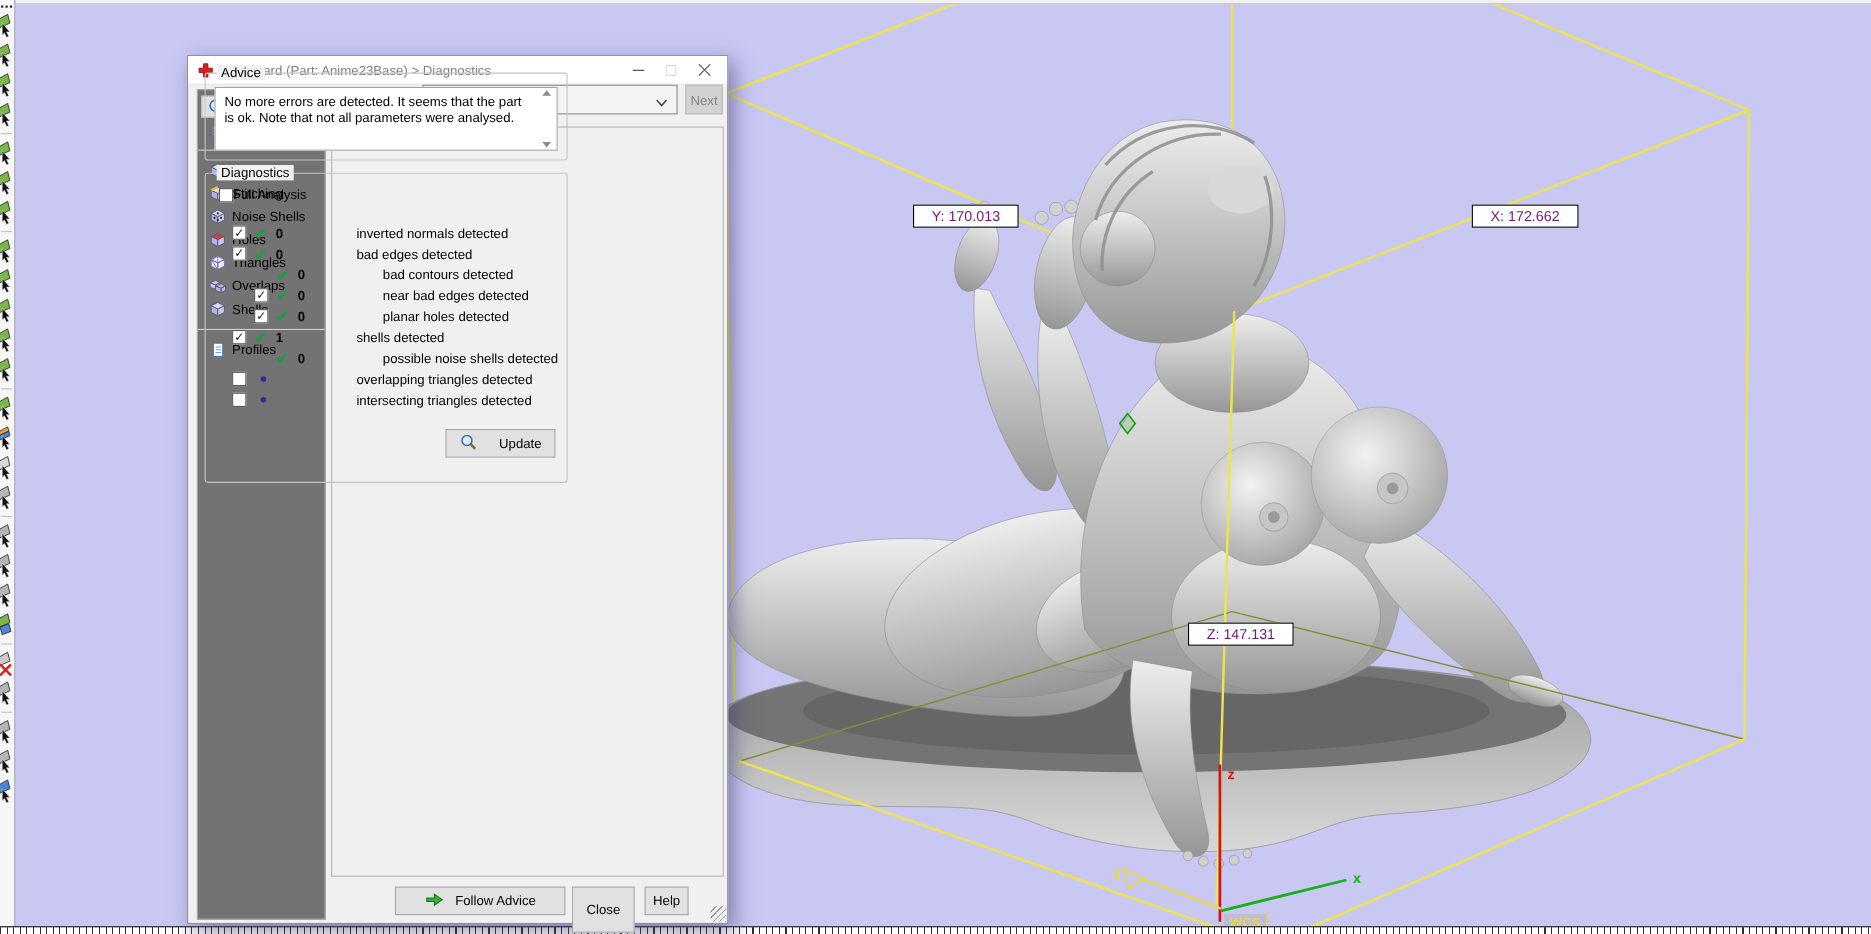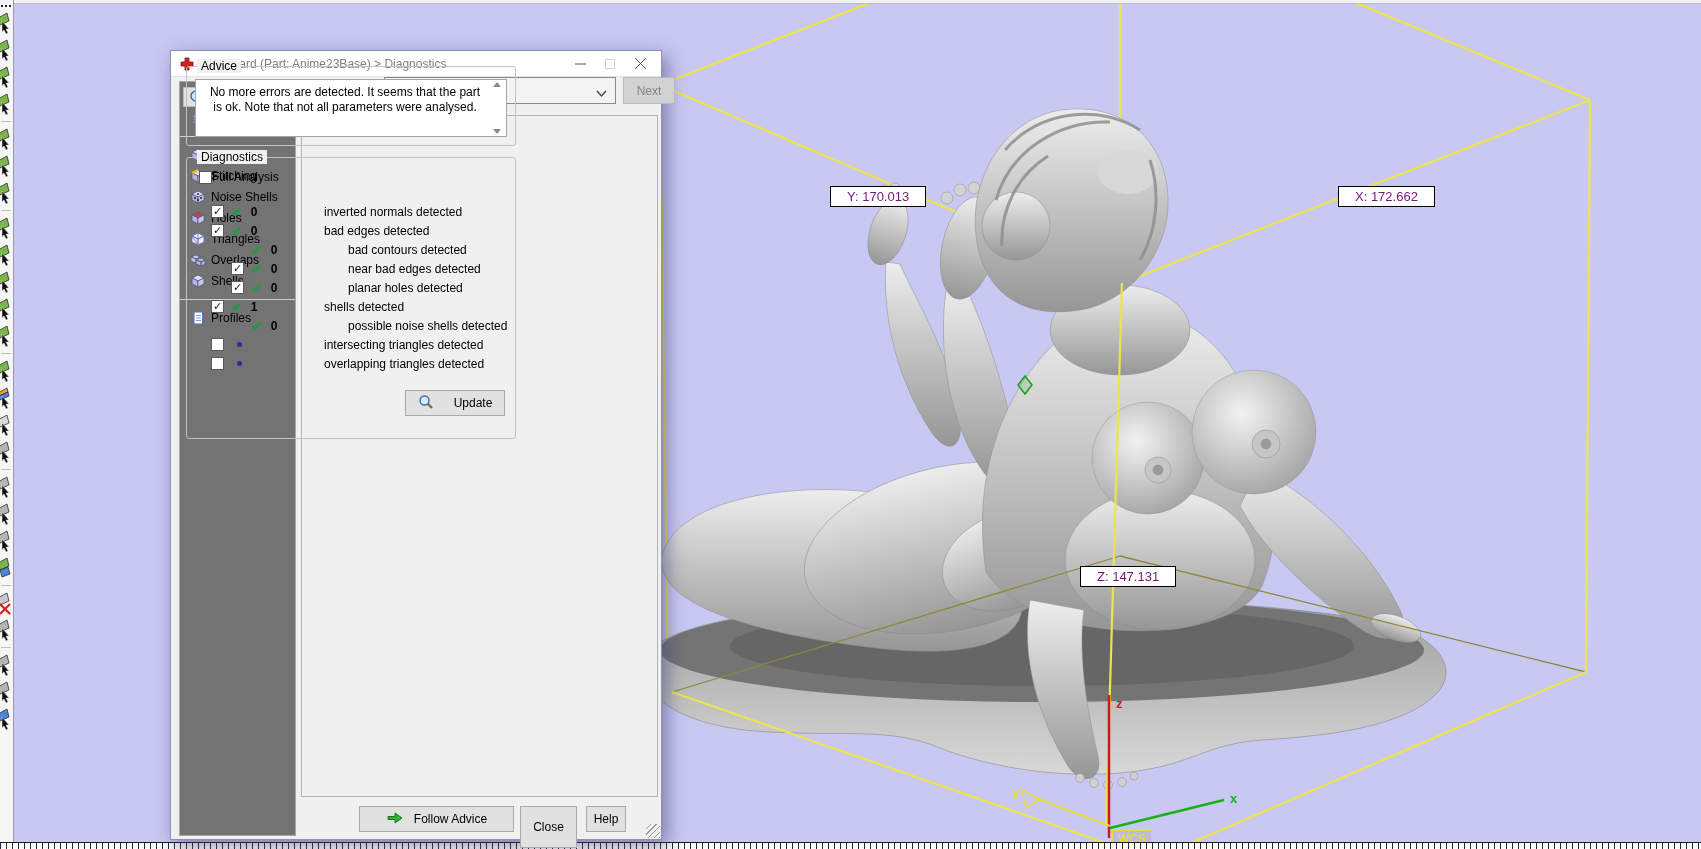--- a/index.html
+++ b/index.html
@@ -35,26 +35,26 @@
   .sidebar{position:absolute;left:8px;top:30px;width:117px;height:755px;background:#737373;border:1px solid #a8a8a8;padding-top:5px;}
   .side-item{height:20px;display:flex;align-items:center;gap:5px;padding-left:5px;margin:0 3px 1px 3px;font-size:12px;color:#000;cursor:pointer;border:1px solid transparent;}
   .side-item.selected{background:#e2e2e2;border:1px solid #bdbdbd;}
   .side-item .icon{width:17px;display:flex;justify-content:center;}
   .side-sep{margin:8px 0 8px 0;border-top:1px solid #d0d0d0;}
 
   .cp-label{position:absolute;left:140px;top:31px;font-size:12px;color:#000;}
   .combo{position:absolute;left:213px;top:26px;width:232px;height:27px;background:#f3f3f3;border:1px solid #8a8a8a;font-size:12px;display:flex;align-items:center;padding-left:8px;cursor:pointer;}
   .combo .chev{position:absolute;right:8px;top:9px;}
   .btn{background:#e1e1e1;border:1px solid #a8a8a8;font-size:12px;color:#000;display:flex;align-items:center;justify-content:center;cursor:pointer;}
-  .btn-next{position:absolute;left:452px;top:26px;width:52px;height:27px;background:#d2d2d2;color:#858585;border:1px solid #b9b9b9;cursor:default;}
+  .btn-next{position:absolute;left:452px;top:26px;width:34px;height:27px;background:#d2d2d2;color:#858585;border:1px solid #b9b9b9;cursor:default;}
 
   .content-panel{position:absolute;left:130px;top:64px;width:357px;height:682px;border:1px solid #b4b4b4;background:#f0f0f0;}
   .groupbox{position:absolute;border:1px solid #c3c3c3;border-radius:3px;}
   .groupbox>.glabel{position:absolute;top:-8px;left:10px;background:#f0f0f0;padding:0 4px;font-size:12px;color:#000;}
-  .gb-advice{left:15px;top:15px;width:330px;height:80px;text-align:center;}
+  .gb-advice{left:15px;top:15px;width:330px;height:80px;}
   .advice-box{position:absolute;left:8px;top:12px;right:8px;bottom:8px;background:#ffffff;border:1px solid #a5a5a5;font-size:12px;color:#000;padding:5px 20px 4px 8px;line-height:1.25;}
   .adv-scroll{position:absolute;right:2px;top:2px;bottom:2px;width:14px;display:flex;flex-direction:column;justify-content:space-between;align-items:center;}
   .arr{width:0;height:0;border-left:4px solid transparent;border-right:4px solid transparent;cursor:pointer;}
   .arr.up{border-bottom:5px solid #8a8a8a;}
   .arr.down{border-top:5px solid #8a8a8a;}
 
   .gb-diag{left:15px;top:106px;width:330px;height:282px;}
   .fa-row{position:absolute;left:12px;top:12px;display:flex;align-items:center;gap:0;font-size:12px;cursor:pointer;}
   .cb{width:13px;height:13px;background:#fff;border:1px solid #5a5a5a;display:inline-flex;align-items:center;justify-content:center;font-size:11px;color:#1a1a1a;flex:none;}
   .cb.checked::after{content:"\2713";margin-top:-1px;}
@@ -566,26 +566,26 @@
             <span class="diag-label">shells detected</span>
           </div>
           <div class="diag-row ind2">
             <span class="mark-check">✔</span>
             <span class="count">0</span>
             <span class="diag-label">possible noise shells detected</span>
           </div>
           <div class="diag-row ind0">
             <span class="cb"></span>
             <span class="mark-dot"></span>
-            <span class="diag-label">intersecting triangles detected</span>
+            <span class="diag-label">overlapping triangles detected</span>
           </div>
           <div class="diag-row ind0">
             <span class="cb"></span>
             <span class="mark-dot"></span>
-            <span class="diag-label">overlapping triangles detected</span>
+            <span class="diag-label">intersecting triangles detected</span>
           </div>
         </div>
       <div class="btn btn-update">
         <span>
           <svg width="16" height="16" viewBox="0 0 16 16">
             <line x1="9.5" y1="9.5" x2="14" y2="14" stroke="#8a6a3a" stroke-width="2.4"></line>
             <circle cx="6.5" cy="6.5" r="4.5" fill="#dcebfb" stroke="#3a6ea5" stroke-width="1.4"></circle>
           </svg></span>
         <span>Update</span>
       </div>

